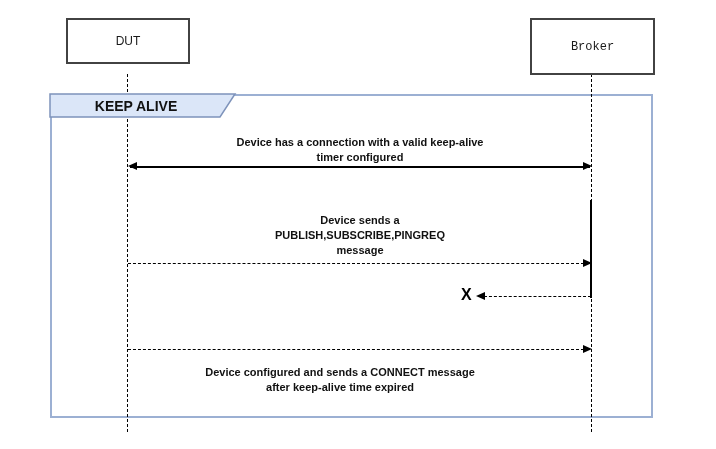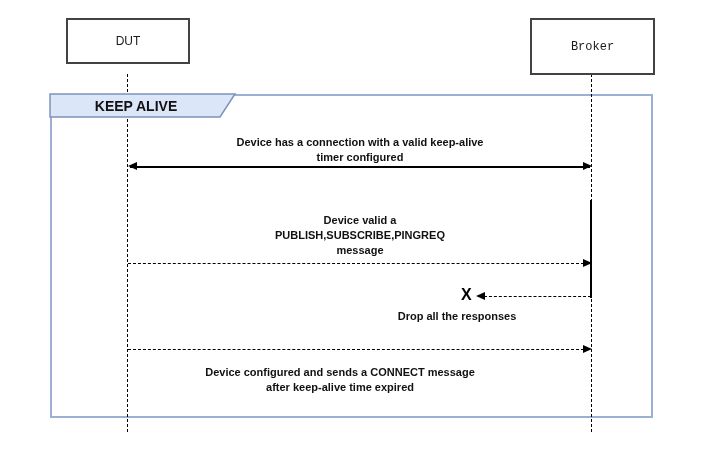--- a/index.html
+++ b/index.html
@@ -109,29 +109,28 @@
   <div class="abs frame-label" style="left:50px; top:94px; width:172px; height:23px;">KEEP ALIVE</div>
 
   <div class="abs msg-text" style="left:128px; top:135px; width:464px;">Device has a connection with a valid keep-alive
 timer configured</div>
   <div class="abs line-solid" style="left:130px; top:166px; width:460px;"></div>
   <span class="abs tri-left" style="left:128px; top:162px;"></span>
   <span class="abs tri-right" style="left:583px; top:162px;"></span>
 
   <div class="abs act-line" style="left:590px; top:200px; height:98px;"></div>
 
-  <div class="abs msg-text" style="left:128px; top:213px; width:464px;">Device valid a
+  <div class="abs msg-text" style="left:128px; top:213px; width:464px;">Device sends a
 PUBLISH,SUBSCRIBE,PINGREQ
 message</div>
   <div class="abs line-dashed" style="left:128px; top:263px; width:456px;"></div>
   <span class="abs tri-right" style="left:583px; top:259px;"></span>
 
   <div class="abs line-dashed" style="left:484px; top:296px; width:107px;"></div>
   <span class="abs tri-left" style="left:476px; top:292px;"></span>
   <span class="abs x-marker" style="left:461px; top:287px;">X</span>
-  <div class="abs msg-text" style="left:377px; top:309px; width:160px;">Drop all the responses</div>
 
   <div class="abs line-dashed" style="left:128px; top:349px; width:456px;"></div>
   <span class="abs tri-right" style="left:583px; top:345px;"></span>
   <div class="abs msg-text" style="left:118px; top:365px; width:444px;">Device configured and sends a CONNECT message
 after keep-alive time expired</div>
 
 </div>
 
 </body></html>

